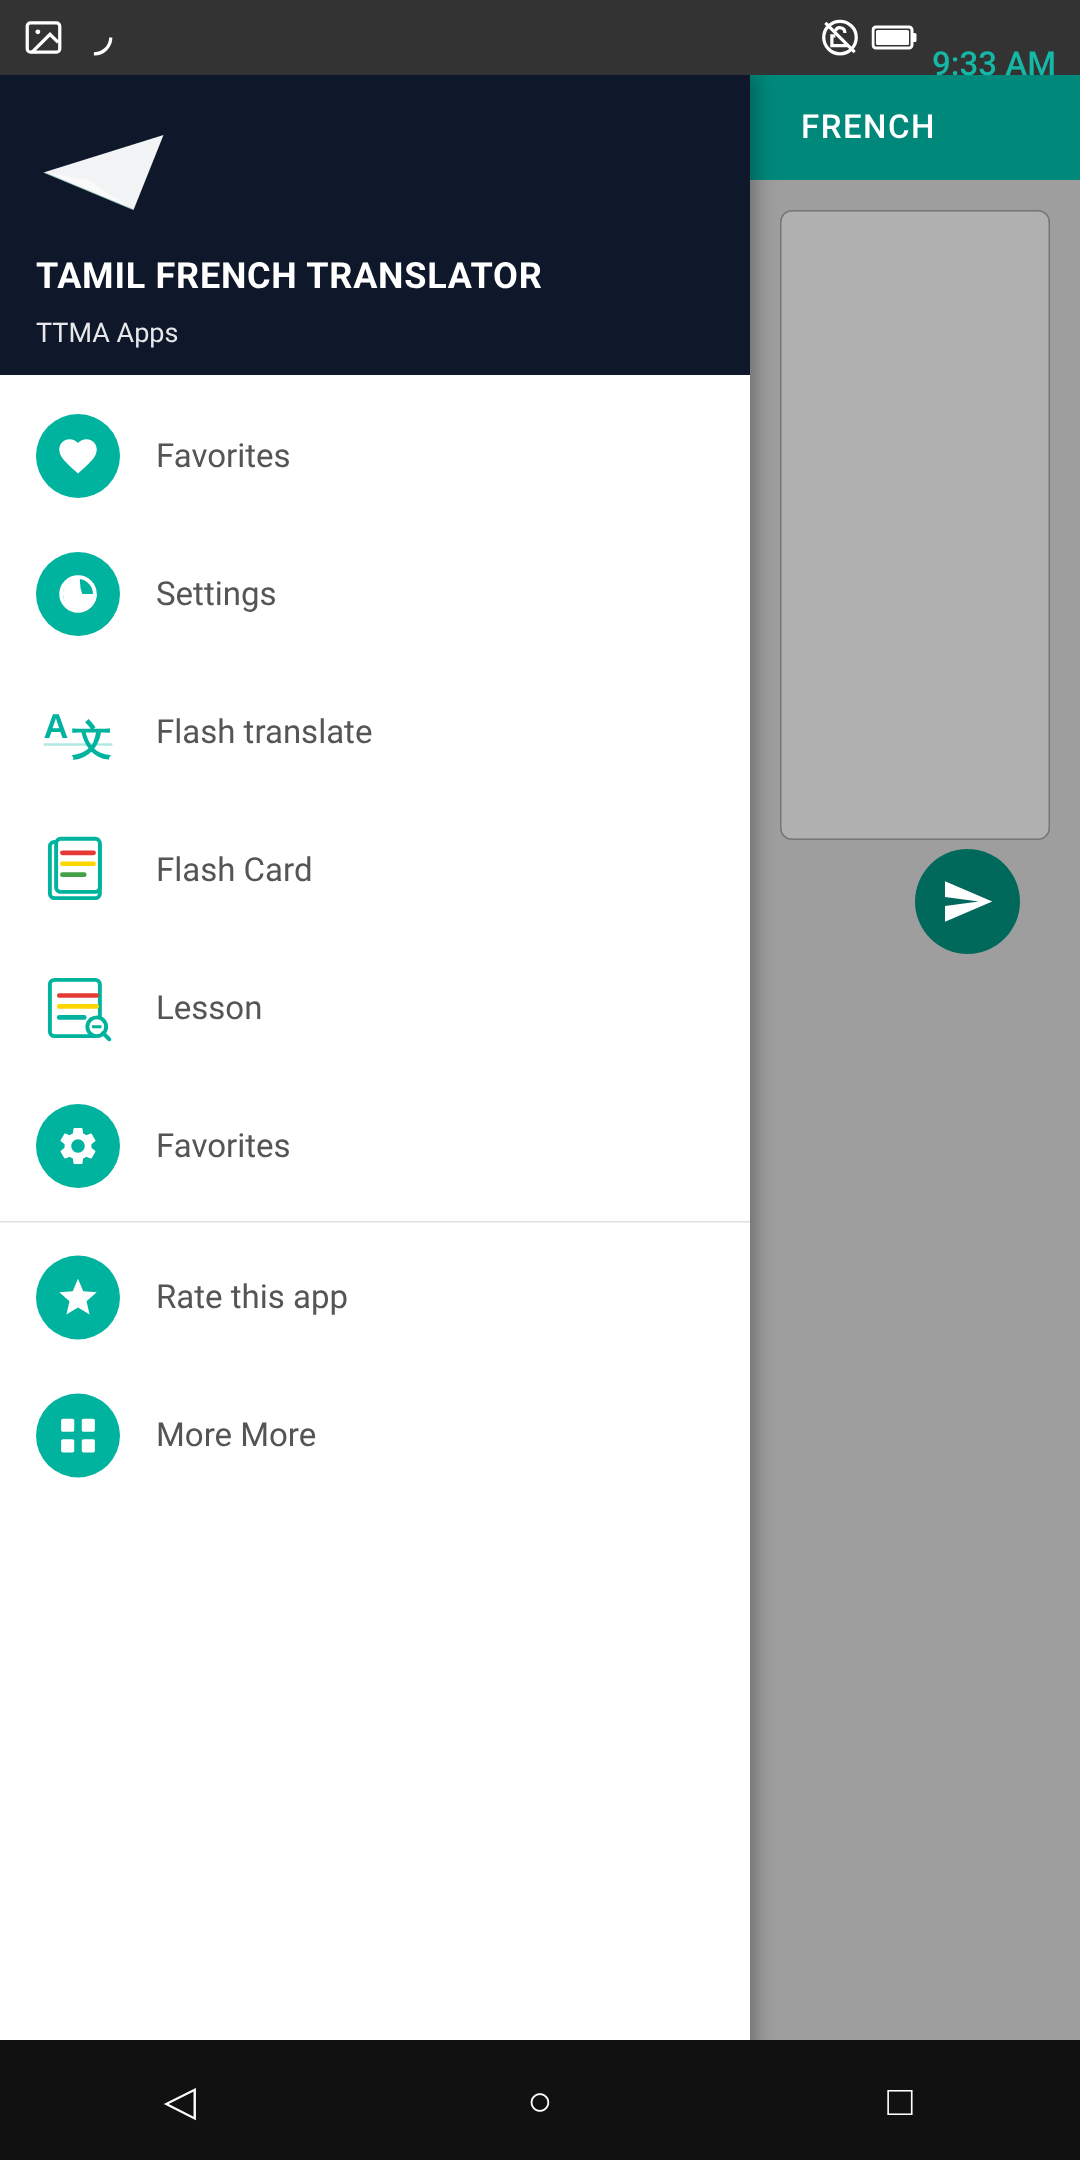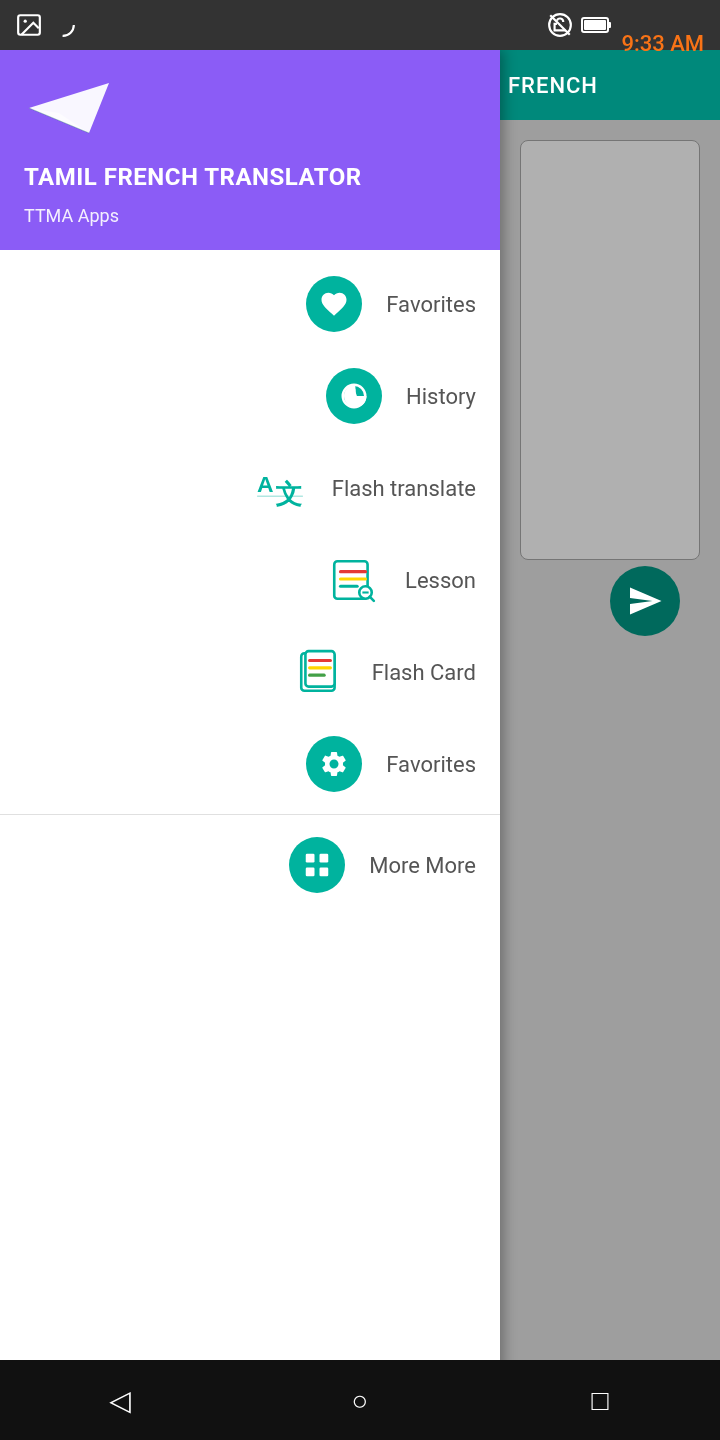--- a/index.html
+++ b/index.html
@@ -28,21 +28,21 @@
       display: flex;
       align-items: center;
       gap: 8px;
     }
     .status-right {
       display: flex;
       align-items: center;
       gap: 8px;
     }
     .status-time {
-      color: #f97316;
+      color: #14b8a6;
       font-size: 22px;
       font-weight: 500;
       margin-top: 36px;
     }
 
     
     .main-layout {
       display: flex;
       width: 720px;
       height: 1390px;
@@ -54,26 +54,26 @@
       height: 1390px;
       background: #fff;
       display: flex;
       flex-direction: column;
       z-index: 50;
       box-shadow: 4px 0 12px rgba(0,0,0,0.3);
     }
 
     
     .drawer-header {
-      background: #8b5cf6;
+      background: #0f172a;
       padding: 30px 24px 24px 24px;
       height: 200px;
       display: flex;
       flex-direction: column;
-      justify-content: flex-end;
+      justify-content: space-between;
     }
     .drawer-logo {
       margin-bottom: 16px;
     }
     .drawer-logo svg {
       width: 90px;
       height: 70px;
     }
     .drawer-app-name {
       color: white;
@@ -93,21 +93,20 @@
       flex: 1;
       overflow-y: auto;
       padding: 8px 0;
     }
     .nav-item {
       display: flex;
       align-items: center;
       padding: 18px 24px;
       cursor: pointer;
       min-height: 80px;
-      justify-content: flex-end;
     }
     .nav-icon-circle {
       width: 56px;
       height: 56px;
       border-radius: 50%;
       background: #00B39E;
       display: flex;
       align-items: center;
       justify-content: center;
       margin-right: 24px;
@@ -149,21 +148,21 @@
       flex: 1;
       background: #888;
       position: relative;
       overflow: hidden;
     }
     .app-header {
       background: #00897B;
       height: 70px;
       display: flex;
       align-items: center;
-      padding: 0 8px;
+      padding: 0 34px;
     }
     .app-header-title {
       color: white;
       font-size: 22px;
       font-weight: 500;
       letter-spacing: 1px;
     }
     .app-body {
       background: #9e9e9e;
       height: calc(1390px - 70px);
@@ -283,77 +282,85 @@
 
       <div class="nav-item">
         <div class="nav-icon-circle">
           <svg viewBox="0 0 24 24">
             <path d="M13 3a9 9 0 10 9 9H13V3zM12 5v8l4 4"></path>
             <path d="M12 5v8l4 4" fill="none" stroke="white" stroke-width="2"></path>
             <circle cx="12" cy="12" r="9" fill="none" stroke="white" stroke-width="2"></circle>
             <polyline points="12,7 12,12 15,15" fill="none" stroke="white" stroke-width="2.5" stroke-linecap="round"></polyline>
           </svg>
         </div>
-        <span class="nav-label">History</span>
+        <span class="nav-label">Settings</span>
       </div>
 
       <div class="nav-item">
         <div class="nav-icon-square">
           <svg viewBox="0 0 48 48">
 
             <text x="2" y="28" font-size="22" font-weight="700" fill="#00B39E" font-family="Arial">A</text>
             <text x="20" y="38" font-size="26" font-weight="700" fill="#00B39E" font-family="Arial">文</text>
             <line x1="2" y1="32" x2="46" y2="32" stroke="#00B39E" stroke-width="1.5" opacity="0.3"></line>
           </svg>
         </div>
         <span class="nav-label">Flash translate</span>
+      </div>
+
+      <div class="nav-item">
+        <div class="nav-icon-square">
+          <svg viewBox="0 0 48 48">
+
+            <rect x="6" y="6" width="32" height="36" rx="3" fill="none" stroke="#00B39E" stroke-width="2.5"></rect>
+            <rect x="10" y="4" width="28" height="34" rx="3" fill="white" stroke="#00B39E" stroke-width="2.5"></rect>
+            <line x1="14" y1="13" x2="34" y2="13" stroke="#E53935" stroke-width="3" stroke-linecap="round"></line>
+            <line x1="14" y1="20" x2="34" y2="20" stroke="#FFD600" stroke-width="3" stroke-linecap="round"></line>
+            <line x1="14" y1="27" x2="28" y2="27" stroke="#43A047" stroke-width="3" stroke-linecap="round"></line>
+          </svg>
+        </div>
+        <span class="nav-label">Flash Card</span>
       </div>
 
       <div class="nav-item">
         <div class="nav-icon-square">
           <svg viewBox="0 0 48 48">
             <rect x="6" y="6" width="32" height="36" rx="3" fill="none" stroke="#00B39E" stroke-width="2.5"></rect>
             <line x1="12" y1="16" x2="36" y2="16" stroke="#E53935" stroke-width="3" stroke-linecap="round"></line>
             <line x1="12" y1="23" x2="36" y2="23" stroke="#FFD600" stroke-width="3" stroke-linecap="round"></line>
             <line x1="12" y1="30" x2="28" y2="30" stroke="#00B39E" stroke-width="3" stroke-linecap="round"></line>
 
             <circle cx="36" cy="36" r="6" fill="white" stroke="#00B39E" stroke-width="2.5"></circle>
             <line x1="40" y1="40" x2="44" y2="44" stroke="#00B39E" stroke-width="2.5" stroke-linecap="round"></line>
             <line x1="33" y1="36" x2="39" y2="36" stroke="#00B39E" stroke-width="2"></line>
           </svg>
         </div>
         <span class="nav-label">Lesson</span>
       </div>
 
       <div class="nav-item">
-        <div class="nav-icon-square">
-          <svg viewBox="0 0 48 48">
-
-            <rect x="6" y="6" width="32" height="36" rx="3" fill="none" stroke="#00B39E" stroke-width="2.5"></rect>
-            <rect x="10" y="4" width="28" height="34" rx="3" fill="white" stroke="#00B39E" stroke-width="2.5"></rect>
-            <line x1="14" y1="13" x2="34" y2="13" stroke="#E53935" stroke-width="3" stroke-linecap="round"></line>
-            <line x1="14" y1="20" x2="34" y2="20" stroke="#FFD600" stroke-width="3" stroke-linecap="round"></line>
-            <line x1="14" y1="27" x2="28" y2="27" stroke="#43A047" stroke-width="3" stroke-linecap="round"></line>
-          </svg>
-        </div>
-        <span class="nav-label">Flash Card</span>
-      </div>
-
-      <div class="nav-item">
         <div class="nav-icon-circle">
           <svg viewBox="0 0 24 24">
             <path d="M19.14,12.94c0.04-0.3,0.06-0.61,0.06-0.94c0-0.32-0.02-0.64-0.07-0.94l2.03-1.58c0.18-0.14,0.23-0.41,0.12-0.61 l-1.92-3.32c-0.12-0.22-0.37-0.29-0.59-0.22l-2.39,0.96c-0.5-0.38-1.03-0.7-1.62-0.94L14.4,2.81c-0.04-0.24-0.24-0.41-0.48-0.41 h-3.84c-0.24,0-0.43,0.17-0.47,0.41L9.25,5.35C8.66,5.59,8.12,5.92,7.63,6.29L5.24,5.33c-0.22-0.08-0.47,0-0.59,0.22L2.74,8.87 C2.62,9.08,2.66,9.34,2.86,9.48l2.03,1.58C4.84,11.36,4.8,11.69,4.8,12s0.02,0.64,0.07,0.94l-2.03,1.58 c-0.18,0.14-0.23,0.41-0.12,0.61l1.92,3.32c0.12,0.22,0.37,0.29,0.59,0.22l2.39-0.96c0.5,0.38,1.03,0.7,1.62,0.94l0.36,2.54 c0.05,0.24,0.24,0.41,0.48,0.41h3.84c0.24,0,0.44-0.17,0.47-0.41l0.36-2.54c0.59-0.24,1.13-0.56,1.62-0.94l2.39,0.96 c0.22,0.08,0.47,0,0.59-0.22l1.92-3.32c0.12-0.22,0.07-0.47-0.12-0.61L19.14,12.94z M12,15.6c-1.98,0-3.6-1.62-3.6-3.6 s1.62-3.6,3.6-3.6s3.6,1.62,3.6,3.6S13.98,15.6,12,15.6z" fill="white"></path>
           </svg>
         </div>
         <span class="nav-label">Favorites</span>
       </div>
 
       <div class="divider"></div>
 
 
+      <div class="nav-item">
+        <div class="nav-icon-circle">
+          <svg viewBox="0 0 24 24">
+            <path d="M12 17.27L18.18 21l-1.64-7.03L22 9.24l-7.19-.61L12 2 9.19 8.63 2 9.24l5.46 4.73L5.82 21z" fill="white"></path>
+          </svg>
+        </div>
+        <span class="nav-label">Rate this app</span>
+      </div>
 
       <div class="nav-item">
         <div class="nav-icon-circle">
           <svg viewBox="0 0 24 24">
             <rect x="3" y="3" width="7" height="7" rx="1" fill="white"></rect>
             <rect x="14" y="3" width="7" height="7" rx="1" fill="white"></rect>
             <rect x="3" y="14" width="7" height="7" rx="1" fill="white"></rect>
             <rect x="14" y="14" width="7" height="7" rx="1" fill="white"></rect>
           </svg>
         </div>

